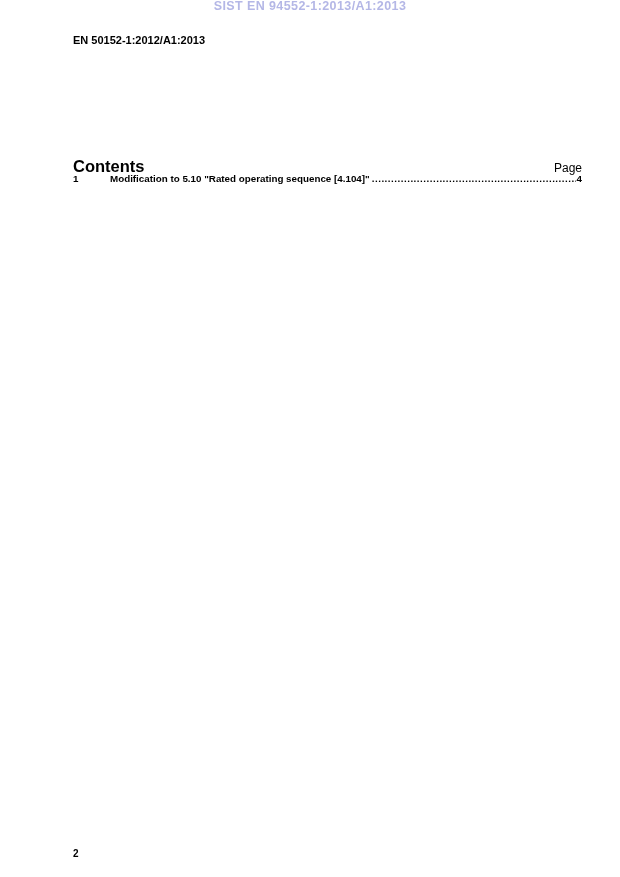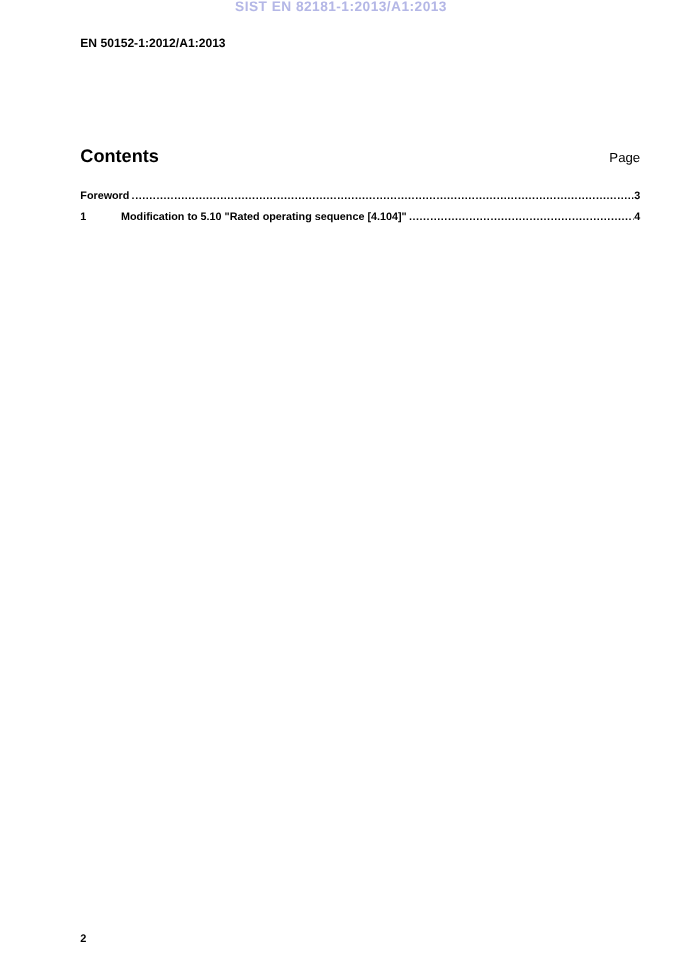--- a/index.html
+++ b/index.html
@@ -45,20 +45,21 @@
     left: 73px;
     right: 38px;
     display: flex;
     justify-content: space-between;
     align-items: baseline;
   }
   .contents-title {
     font-size: 16.5px;
     font-weight: bold;
     line-height: 18px;
+    margin-top: 24px;
   }
   .page-label {
     font-size: 12px;
     font-weight: normal;
     line-height: 12px;
   }
   .toc {
     position: absolute;
     top: 173px;
     left: 73px;
@@ -100,36 +101,30 @@
     top: 848px;
     left: 73px;
     font-size: 10px;
     font-weight: bold;
     line-height: 12px;
   }
 </style>
 </head>
 <body>
 
-<div class="watermark">SIST EN 82181-1:2013/A1:2013</div>
+<div class="watermark">SIST EN 94552-1:2013/A1:2013</div>
 
 <div class="doc-ref">EN 50152-1:2012/A1:2013</div>
 
 <div class="contents-header">
   <span class="contents-title">Contents</span>
   <span class="page-label">Page</span>
 </div>
 
 <div class="toc">
-  <div class="toc-row">
-
-    <span class="toc-label">Foreword</span>
-    <span class="toc-dots"></span>
-    <span class="toc-page">3</span>
-  </div>
 
   <div class="toc-row">
     <span class="toc-num">1</span>
     <span class="toc-label">Modification to 5.10 "Rated operating sequence [4.104]"</span>
     <span class="toc-dots"></span>
     <span class="toc-page">4</span>
   </div>
 </div>
 
 <div class="footer-page-number">2</div>

